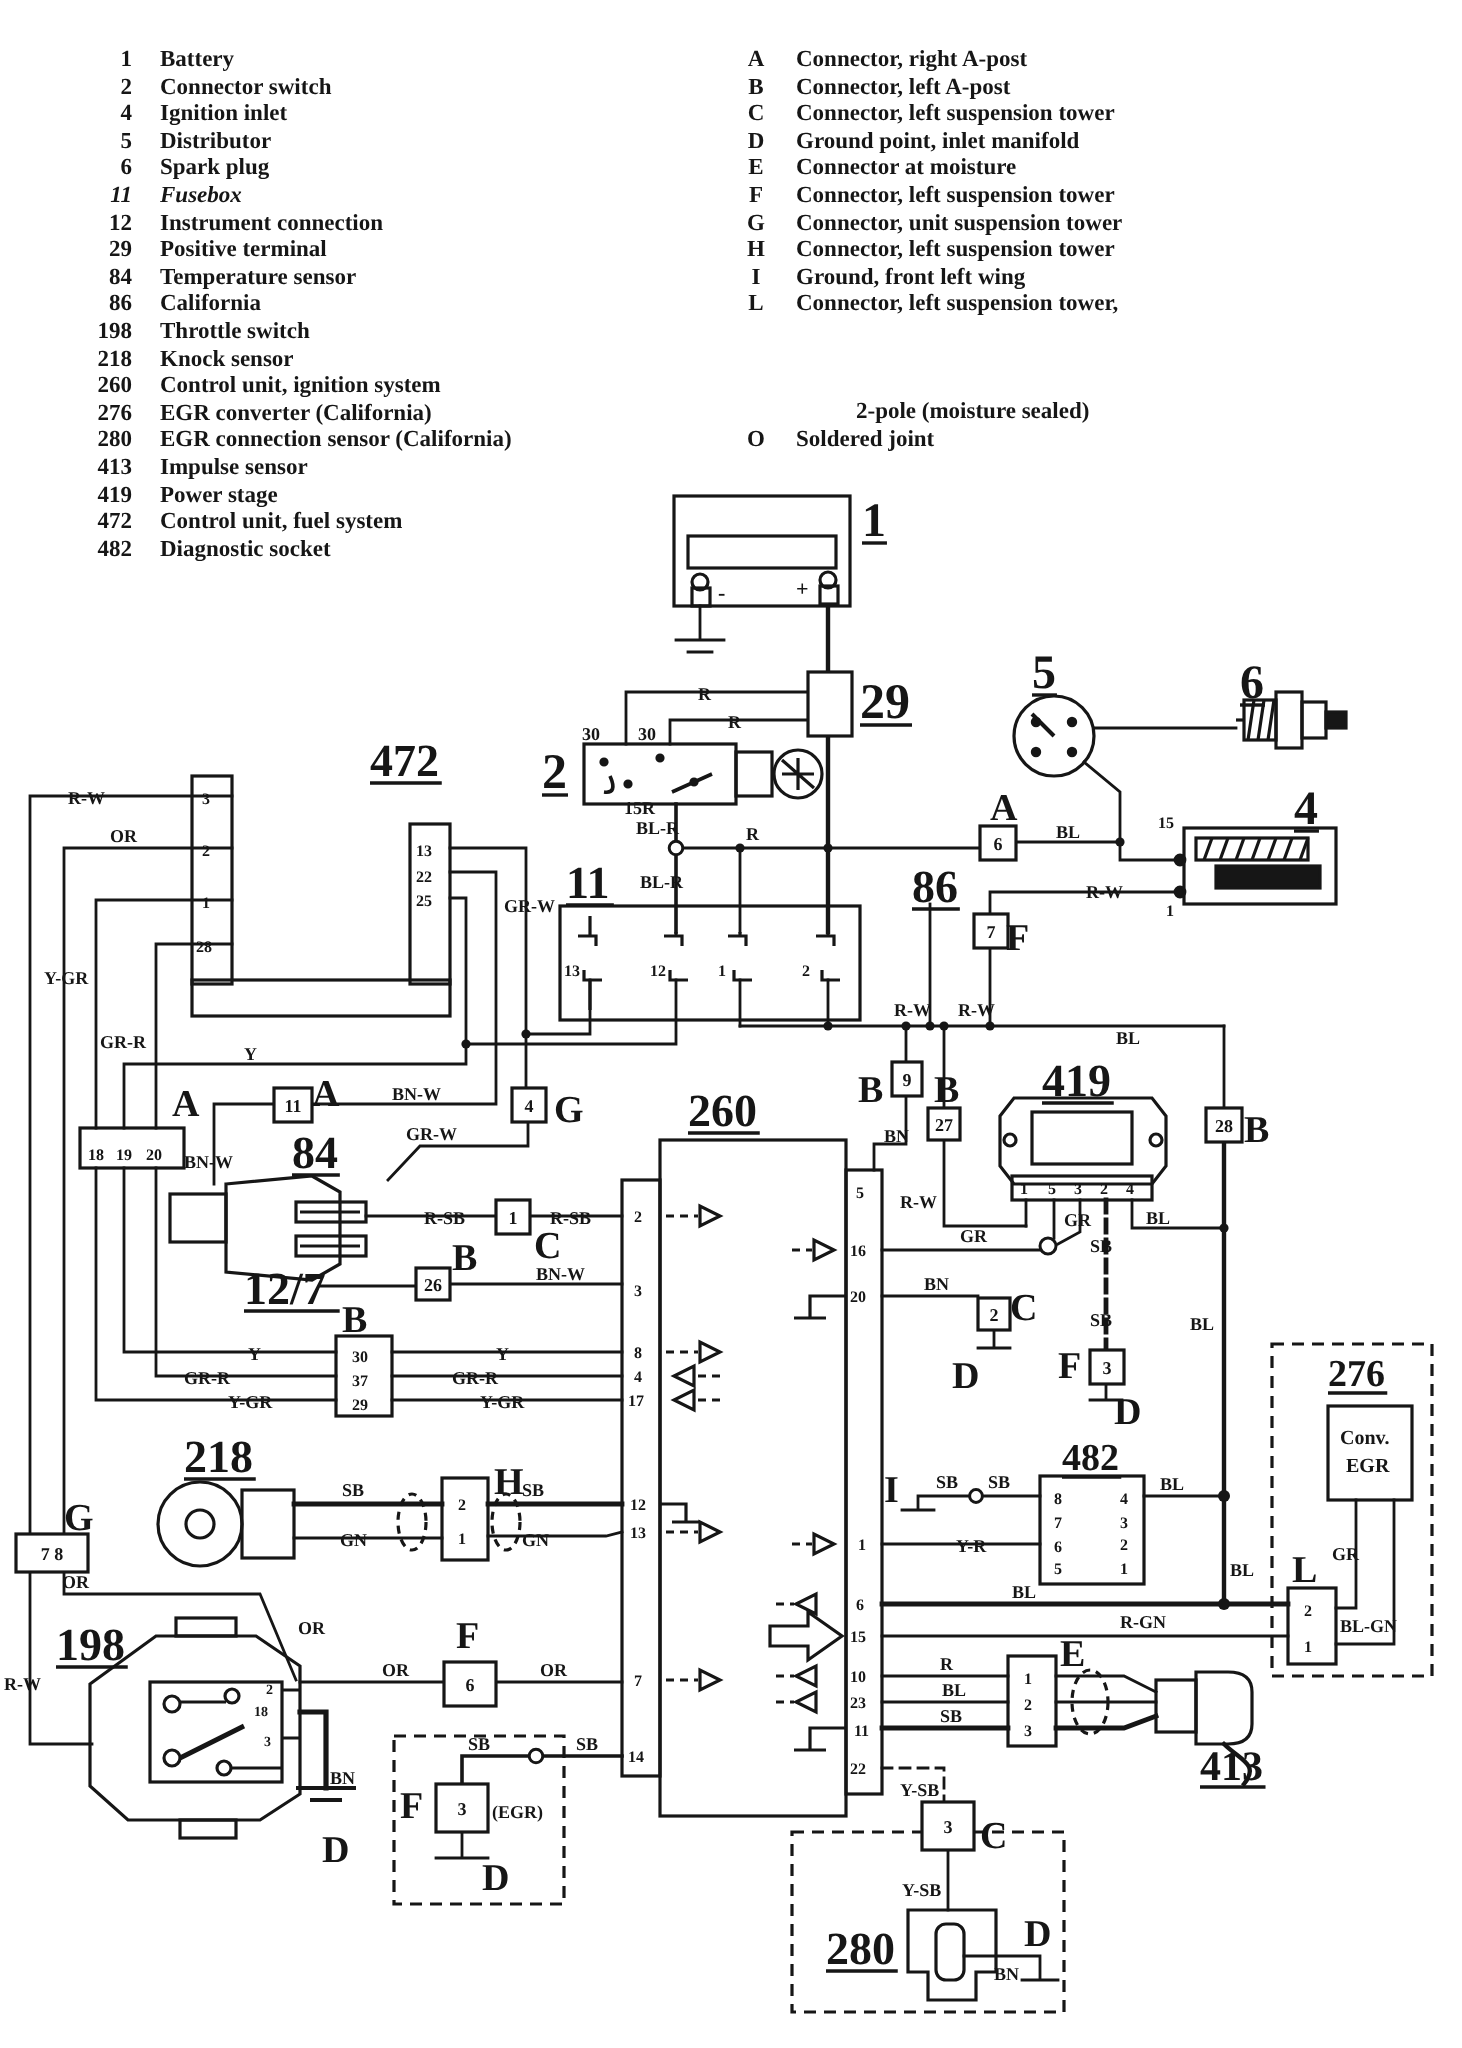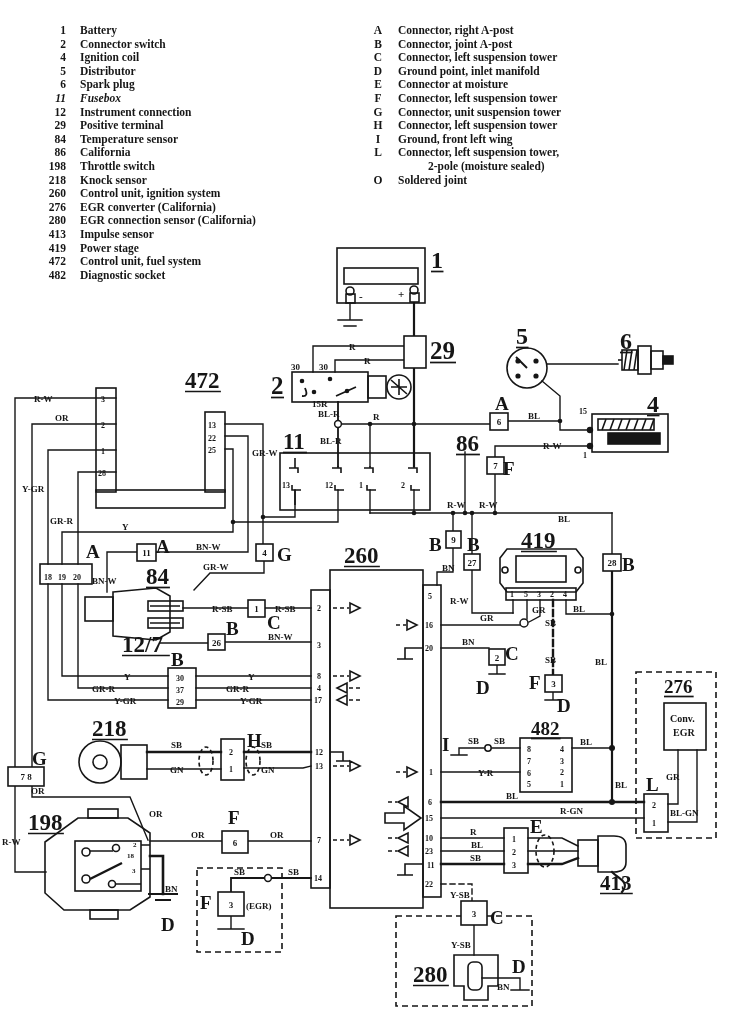--- a/index.html
+++ b/index.html
@@ -5,39 +5,39 @@
   html,body{margin:0;padding:0;}
   body{width:731px;height:1024px;background:#ffffff;position:relative;
        font-family:"Liberation Serif",serif;color:#161616;overflow:hidden;}
   .legend{position:absolute;top:24px;font-weight:bold;font-size:11.5px;line-height:13.6px;}
   #legend-components{left:0;}
   #legend-connectors{left:368px;}
   .lrow{display:flex;white-space:nowrap;}
   .lrow.italic{font-style:italic;}
   .lnum{width:66px;text-align:right;margin-right:14px;}
   .rletter{width:20px;text-align:center;margin-right:10px;}
-  .cont{margin-left:30px;}
+  .cont{margin-left:30px;margin-top:40px;}
   svg{position:absolute;left:0;top:0;}
   svg text{font-family:"Liberation Serif",serif;font-weight:bold;fill:#161616;}
 </style>
 </head>
 <body>
 
 <div id="legend-components" class="legend">
     <div class="lrow">
       <span class="lnum">1</span>
       <span class="llab">Battery</span>
     </div>
     <div class="lrow">
       <span class="lnum">2</span>
       <span class="llab">Connector switch</span>
     </div>
     <div class="lrow">
       <span class="lnum">4</span>
-      <span class="llab">Ignition coil</span>
+      <span class="llab">Ignition inlet</span>
     </div>
     <div class="lrow">
       <span class="lnum">5</span>
       <span class="llab">Distributor</span>
     </div>
     <div class="lrow">
       <span class="lnum">6</span>
       <span class="llab">Spark plug</span>
     </div>
     <div class="lrow italic">
@@ -97,21 +97,21 @@
       <span class="llab">Diagnostic socket</span>
     </div>
   </div>
 <div id="legend-connectors" class="legend">
     <div class="lrow">
       <span class="rletter">A</span>
       <span class="llab">Connector, right A-post</span>
     </div>
     <div class="lrow">
       <span class="rletter">B</span>
-      <span class="llab">Connector, joint A-post</span>
+      <span class="llab">Connector, left A-post</span>
     </div>
     <div class="lrow">
       <span class="rletter">C</span>
       <span class="llab">Connector, left suspension tower</span>
     </div>
     <div class="lrow">
       <span class="rletter">D</span>
       <span class="llab">Ground point, inlet manifold</span>
     </div>
     <div class="lrow">

